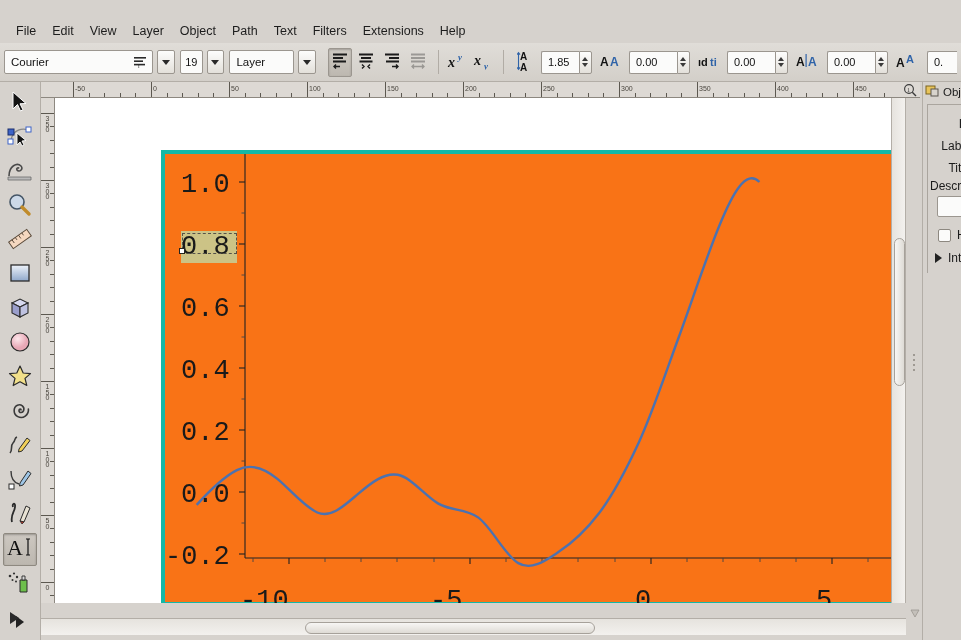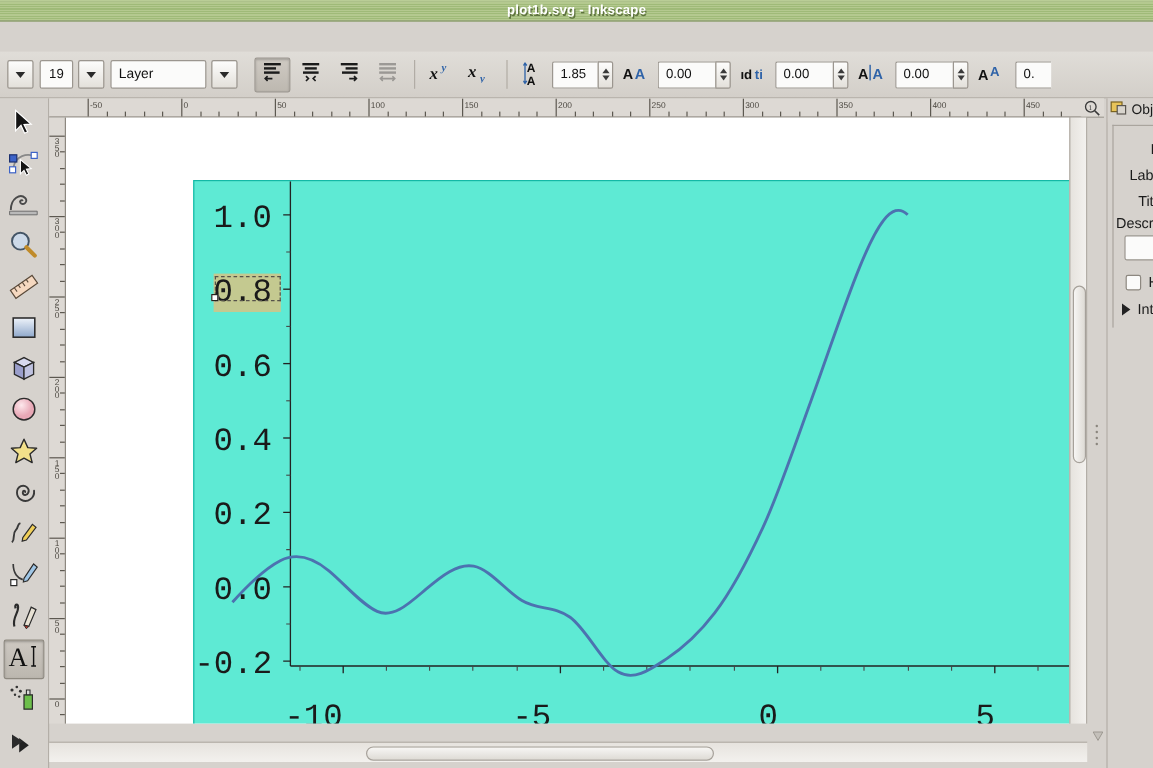--- a/index.html
+++ b/index.html
@@ -155,21 +155,21 @@
     background: #ddd9d4; display: flex; align-items: center; justify-content: center;
   }
 
   
   .canvas {
     position: absolute; left: 55px; top: 98px; width: 836px; height: 505px;
     background: #ffffff; overflow: hidden;
   }
   .page {
     position: absolute; left: 106px; top: 52px; width: 790px; height: 456px;
-    background: #5eead4; border: 1px solid #14b8a6;
+    background: #f97316; border: 4px solid #14b8a6;
     box-shadow: 3px 3px 0 rgba(70,70,70,.55);
   }
   .plot-svg { position: absolute; left: 0; top: 0; }
   .sel-highlight {
     position: absolute; background: #c9c78c; opacity: .95;
   }
   .sel-dash {
     position: absolute; border: 1px dashed #55524a;
   }
   .sel-handle {
@@ -256,27 +256,47 @@
   .tri {
     width: 0; height: 0; border-top: 5px solid transparent;
     border-bottom: 5px solid transparent; border-left: 7px solid #222;
   }
 </style>
 </head>
 <body>
 
 <div id="app">
 
-  <div class="titlebar">
-    <span class="titlebar-text">plot1b.svg - Inkscape</span>
-  </div>
-
+
+  <div class="menubar">
+    <div class="menu-item">File</div>
+    <div class="menu-item">Edit</div>
+    <div class="menu-item">View</div>
+    <div class="menu-item">Layer</div>
+    <div class="menu-item">Object</div>
+    <div class="menu-item">Path</div>
+    <div class="menu-item">Text</div>
+    <div class="menu-item">Filters</div>
+    <div class="menu-item">Extensions</div>
+    <div class="menu-item">Help</div>
+  </div>
 
   <div class="toolbar">
 
+    <div class="fontcombo">
+      <span class="fname">Courier</span>
+      <span>
+        <svg width="15" height="13" viewBox="0 0 15 13">
+          <rect x="1" y="2" width="12" height="1.6" fill="#2a2a2a"></rect>
+          <rect x="1" y="5.4" width="9" height="1.6" fill="#2a2a2a"></rect>
+          <rect x="1" y="8.8" width="11" height="1.6" fill="#2a2a2a"></rect>
+          <text x="5" y="12.6" font-size="5" font-family="Liberation Serif, serif" fill="#2a2a2a">I</text>
+        </svg>
+      </span>
+    </div>
     <div class="dropbtn">
       <span class="caret"></span>
     </div>
 
     <div class="sizebox">
       <span>19</span>
     </div>
     <div class="dropbtn">
       <span class="caret"></span>
     </div>

